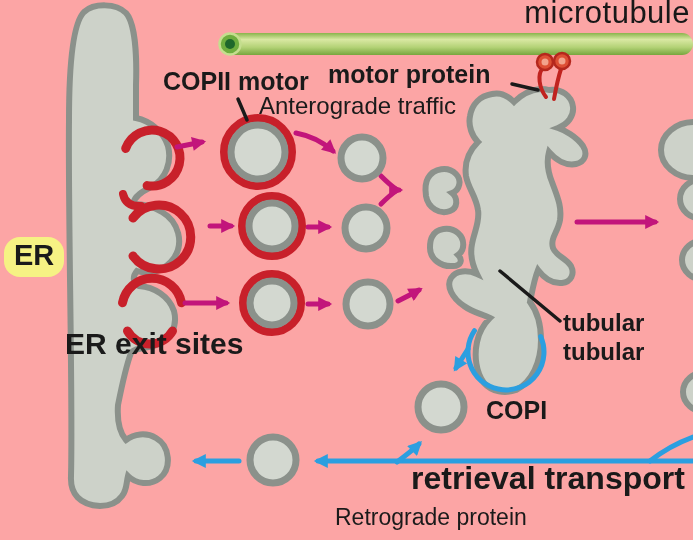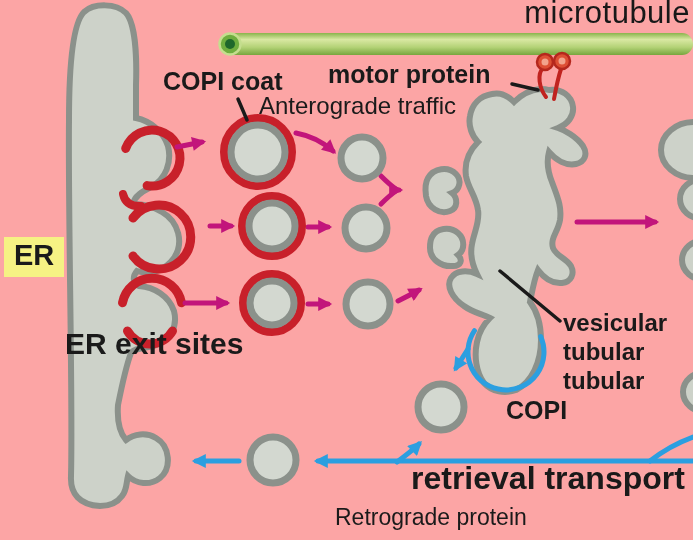--- a/index.html
+++ b/index.html
@@ -11,24 +11,24 @@
   #figure svg { position:absolute; left:0; top:0; }
   .lbl {
     position:absolute; color:#1a1a1a; white-space:nowrap;
     font-family:"Liberation Sans", sans-serif; line-height:1.05;
   }
   .bold { font-weight:700; }
   .lbl-microtubule { top:-3px; right:3px; font-size:31px; font-weight:400; letter-spacing:.5px; color:#181818; }
   .lbl-copii   { left:163px; top:68px;  font-size:25px; }
   .lbl-motor   { left:328px; top:61px;  font-size:25px;text-align:right; }
   .lbl-antero  { left:259px; top:93px;  font-size:24px; font-weight:400; }
-  .lbl-er      { left:4px;   top:237px; font-size:29px; background:#f6f284; padding:3px 10px 7px 10px; }
+  .lbl-er      { left:4px;   top:237px; font-size:29px; background:#f6f284; padding:3px 10px 7px 10px;border-radius:16px; }
   .lbl-erexit  { left:65px;  top:328px; font-size:30px; }
   .lbl-vtc     { left:563px; top:308px; font-size:24px; line-height:29px; }
-  .lbl-copi    { left:486px; top:397px; font-size:25px;margin-left:20px; }
+  .lbl-copi    { left:486px; top:397px; font-size:25px; }
   .lbl-retrieval { left:411px; top:462px; font-size:32px; }
   .lbl-retro   { left:335px; top:505px; font-size:23px; font-weight:400; }
 
   
   .mem      { fill:#cdd2c9; stroke:#8b918b; stroke-width:6; }
   .mem-thin { fill:#d3d8d0; stroke:#8b918b; stroke-width:7; }
   .coat-red { fill:none; stroke:#c8202a; stroke-linecap:round; }
   .arrow-m  { fill:none; stroke:#c2157b; stroke-width:5; stroke-linecap:round; }
   .arrow-b  { fill:none; stroke:#2b9fe0; stroke-width:5; stroke-linecap:round; }
   .ptr      { fill:none; stroke:#1a1a1a; stroke-width:3.5; stroke-linecap:round; }
@@ -190,27 +190,26 @@
     <g>
       <path class="arrow-b" stroke-width="4.5" marker-end="url(#headB)" d="M 468 349 Q 461 360 456 368"></path>
       <path class="arrow-b" marker-end="url(#headB)" d="M 693 461 L 318 461"></path>
       <path class="arrow-b" stroke-width="4" marker-end="url(#headB)" d="M 397 462 C 405 456, 413 450, 419 444"></path>
       <path class="arrow-b" stroke-width="4" d="M 693 437 C 674 444, 660 453, 650 461"></path>
       <path class="arrow-b" marker-end="url(#headB)" d="M 239 461 L 196 461"></path>
     </g>
   </svg>
 
   <div class="lbl lbl-microtubule">microtubule</div>
-  <div class="lbl bold lbl-copii">COPI coat</div>
+  <div class="lbl bold lbl-copii">COPII motor</div>
   <div class="lbl bold lbl-motor">motor protein</div>
   <div class="lbl lbl-antero">Anterograde traffic</div>
   <div class="lbl bold lbl-er">ER</div>
   <div class="lbl bold lbl-erexit">ER exit sites</div>
   <div class="lbl bold lbl-vtc">
-    <div>vesicular</div>
     <div>tubular</div>
     <div>tubular</div>
   </div>
   <div class="lbl bold lbl-copi">COPI</div>
   <div class="lbl bold lbl-retrieval">retrieval transport</div>
   <div class="lbl lbl-retro">Retrograde protein</div>
 
 </div>
 
 </body></html>

